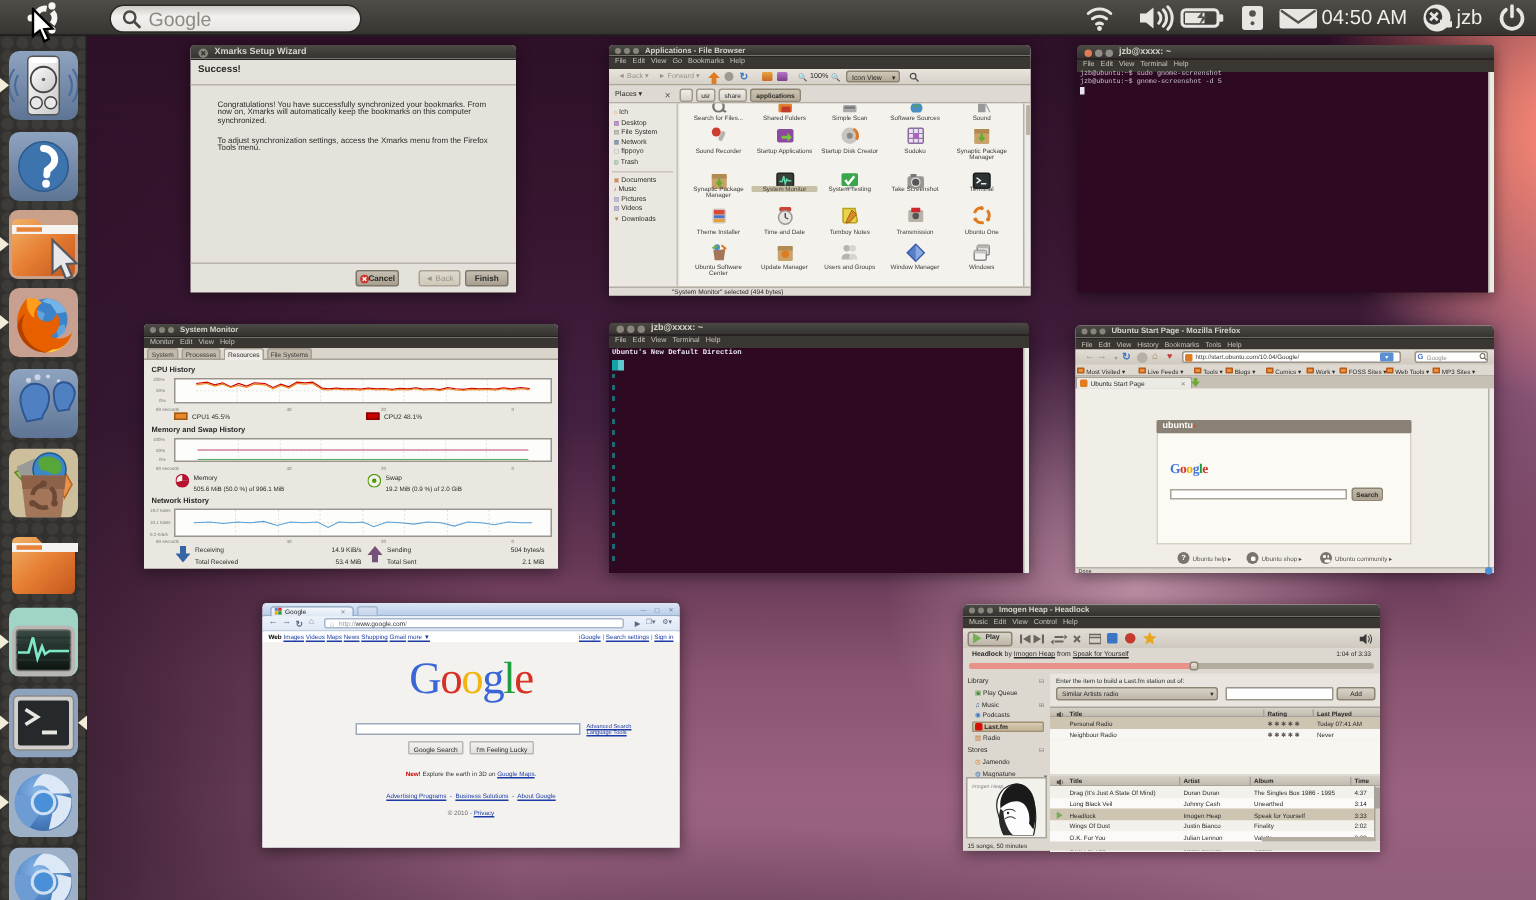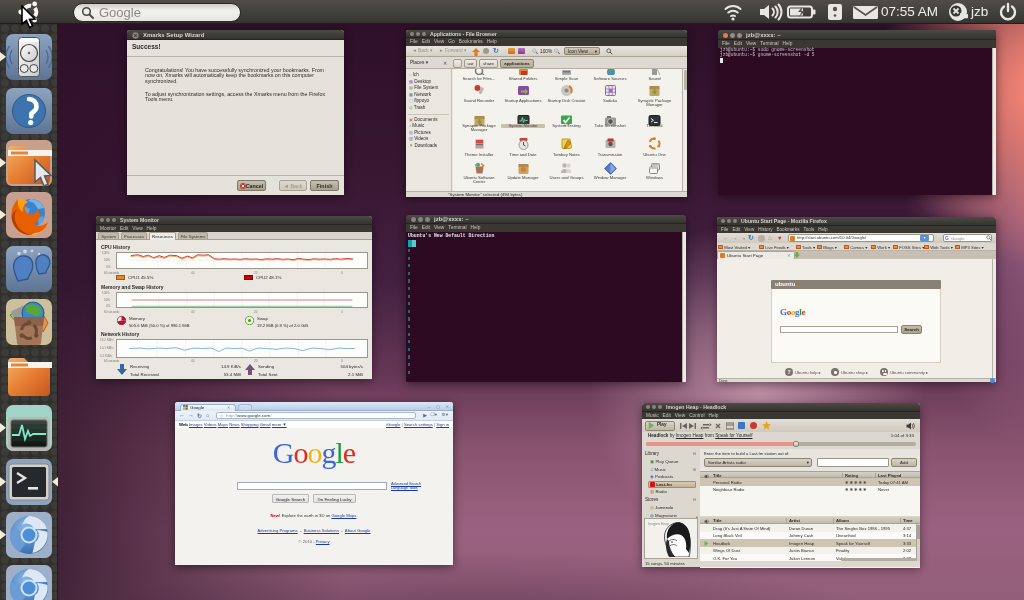--- a/index.html
+++ b/index.html
@@ -71,21 +71,21 @@
     <rect x="68" y="8.5" width="13" height="7" fill="#e8e6e2"></rect>
     <path d="M80 7 l-4 5 h3.5 l-2.5 5 6-6 h-3.5 z" fill="#55524c"></path>
 
     <rect x="106" y="4" width="14" height="16" rx="2" fill="#e8e6e2"></rect>
     <circle cx="113" cy="9" r="2.2" fill="#55524c"></circle>
       <circle cx="113" cy="15.5" r="1.3" fill="#55524c"></circle>
 
     <rect x="131" y="6" width="25" height="13" rx="1.5" fill="#e8e6e2"></rect>
     <path d="M132 7 l11.5 8 11.5-8" fill="none" stroke="#55524c" stroke-width="1.6"></path>
   </svg>
-  <div style="position:absolute;left:881px;top:4px;font-size:13.5px;color:#f0eeea">07:55 AM</div>
+  <div style="position:absolute;left:881px;top:4px;font-size:13.5px;color:#f0eeea">04:50 AM</div>
   <svg width="24" height="24" viewBox="0 0 24 24" style="position:absolute;left:946px;top:0">
     <circle cx="12" cy="12" r="9" fill="#e8e6e2"></circle>
     <circle cx="10" cy="11" r="5.5" fill="#3a3835"></circle>
     <path d="M7.5 8.5 l5 5 M12.5 8.5 l-5 5" stroke="#e8e6e2" stroke-width="1.8"></path>
     <path d="M14 17 q4 2 8 1 l0 -4 q-4 1 -8 -1z" fill="#e8e6e2"></path>
   </svg>
   <div style="position:absolute;left:971px;top:4px;font-size:13.5px;color:#f0eeea">jzb</div>
   <svg width="20" height="24" viewBox="0 0 20 24" style="position:absolute;left:998px;top:0">
     <path d="M10 4 v7" stroke="#e8e6e2" stroke-width="2.4" stroke-linecap="round"></path>
     <path d="M6 6.5 a7 7 0 1 0 8 0" fill="none" stroke="#e8e6e2" stroke-width="2.4" stroke-linecap="round"></path>

